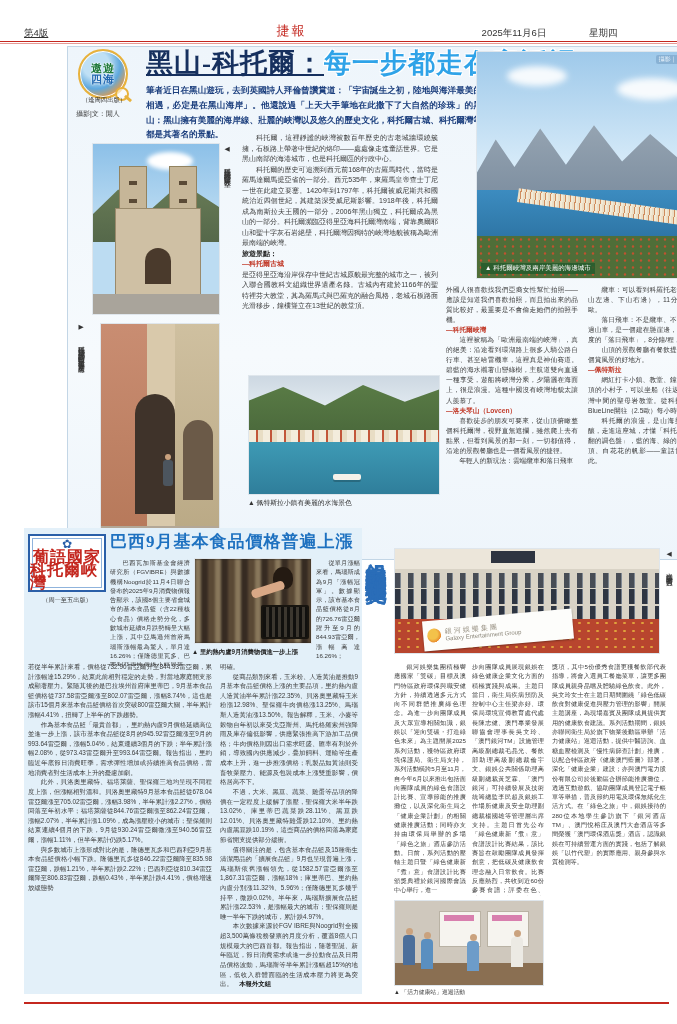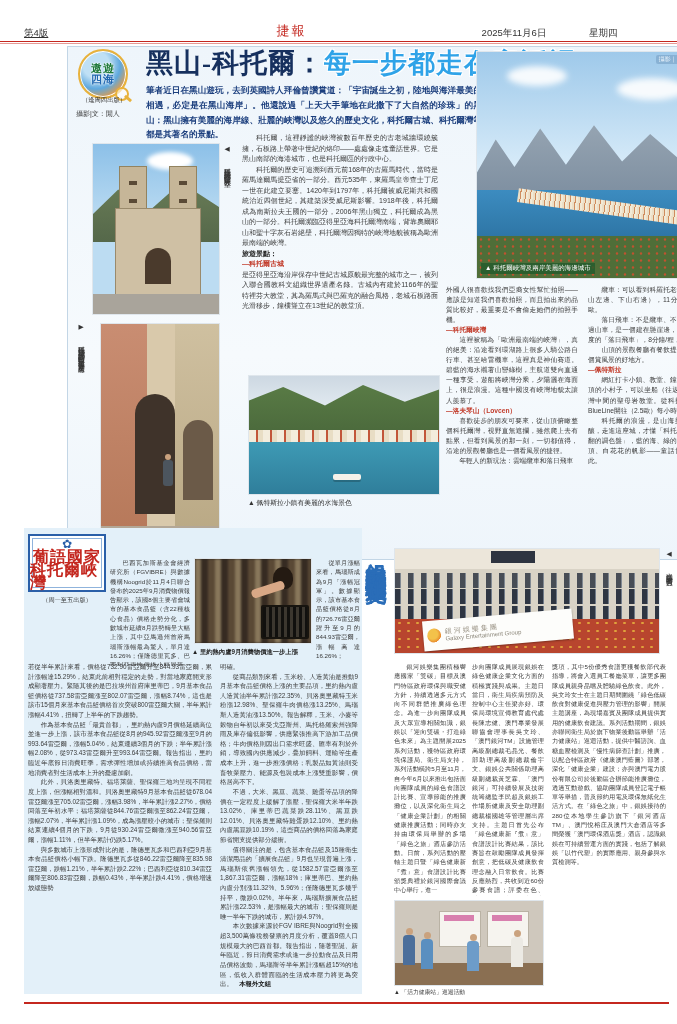--- a/index.html
+++ b/index.html
@@ -28,21 +28,21 @@
   .badge .l1{color:#1f7a3c;}
   .badge .l2{color:#1f66b0;}
   .badge .lens{position:absolute;right:-3px;bottom:-4px;width:10px;height:10px;border:2px solid #e8b23c;
                border-radius:50%;background:rgba(255,255,255,.6);}
   .badge .lens::after{content:"";position:absolute;left:7px;top:8px;width:8px;height:3px;background:#e8b23c;
                transform:rotate(40deg);}
   .pub-note{position:absolute;left:0;top:49px;width:72px;text-align:center;font-size:6.3px;color:#333;}
   .byline{position:absolute;left:8px;top:62px;font-size:7px;color:#333;}
   .t-headline{position:absolute;left:78px;top:0px;width:566px;font-family:"Liberation Serif",serif;
               font-weight:bold;font-size:27px;line-height:32px;letter-spacing:1px;white-space:nowrap;}
-  .t-h-prefix{color:#16305e;}
+  .t-h-prefix{color:#16305e;text-decoration:underline;}
   .t-h-accent{color:#2fa3e8;text-shadow:1px 1px 0 #fff,-1px -1px 0 #fff,1px -1px 0 #fff,-1px 1px 0 #fff;}
   .t-intro{position:absolute;left:78px;top:36px;width:336px;height:76px;overflow:hidden;
            font-size:8.6px;font-weight:bold;color:#1c3f7e;line-height:1.72;text-align:justify;
            font-family:"Liberation Serif",serif;}
   
   .news{font-size:7px;line-height:1.5;color:#3a3a3a;text-align:justify;overflow:hidden;position:absolute;}
   .news p{margin:0;}
   .news .para{text-indent:2em;}
   .subhead{color:#c23b2a;font-weight:bold;margin:2px 0;}
   .bold-head{color:#222;font-weight:bold;margin:2px 0;}
@@ -259,20 +259,21 @@
     </div>
   </div>
 
   <div class="brazil">
     <div class="bz-logo">
       <span class="bz-emblem">✿</span>
       <b>葡語國家</b>
       <b>科托爾峽灣</b>
     </div>
     <div class="bz-note">（周一至五出版）</div>
+    <h2 class="bz-headline" style="margin:0;">巴西9月基本食品價格普遍上漲</h2>
 
     <div class="news bz-intro">
       <p class="para">巴西瓦加斯基金會經濟研究所（FGVIBRE）與數據機構Noogrid於11月4日聯合發布的2025年9月消費物價報告顯示，該國8個主要省會城市的基本食品籃（含22種核心食品）價格走勢分化，多數城市延續8月跌勢轉呈大幅上漲，其中亞馬遜州首府馬瑙斯漲幅最為驚人，單月達16.26%；僅隆德里瓦多、巴西利亞兩地價格小幅回落，成為少數緩解消費者壓力的地區。隨著年底臨近，節日需求逐步釋放，部分城市食品籃價格的快速上漲或進一步加劇家庭預算負擔。</p>
     </div>
 
     <div class="photo bz-photo">
       <span class="shelf"></span>
       <span class="hair"></span>
       <span class="arm"></span>
       <span class="basket"></span>

